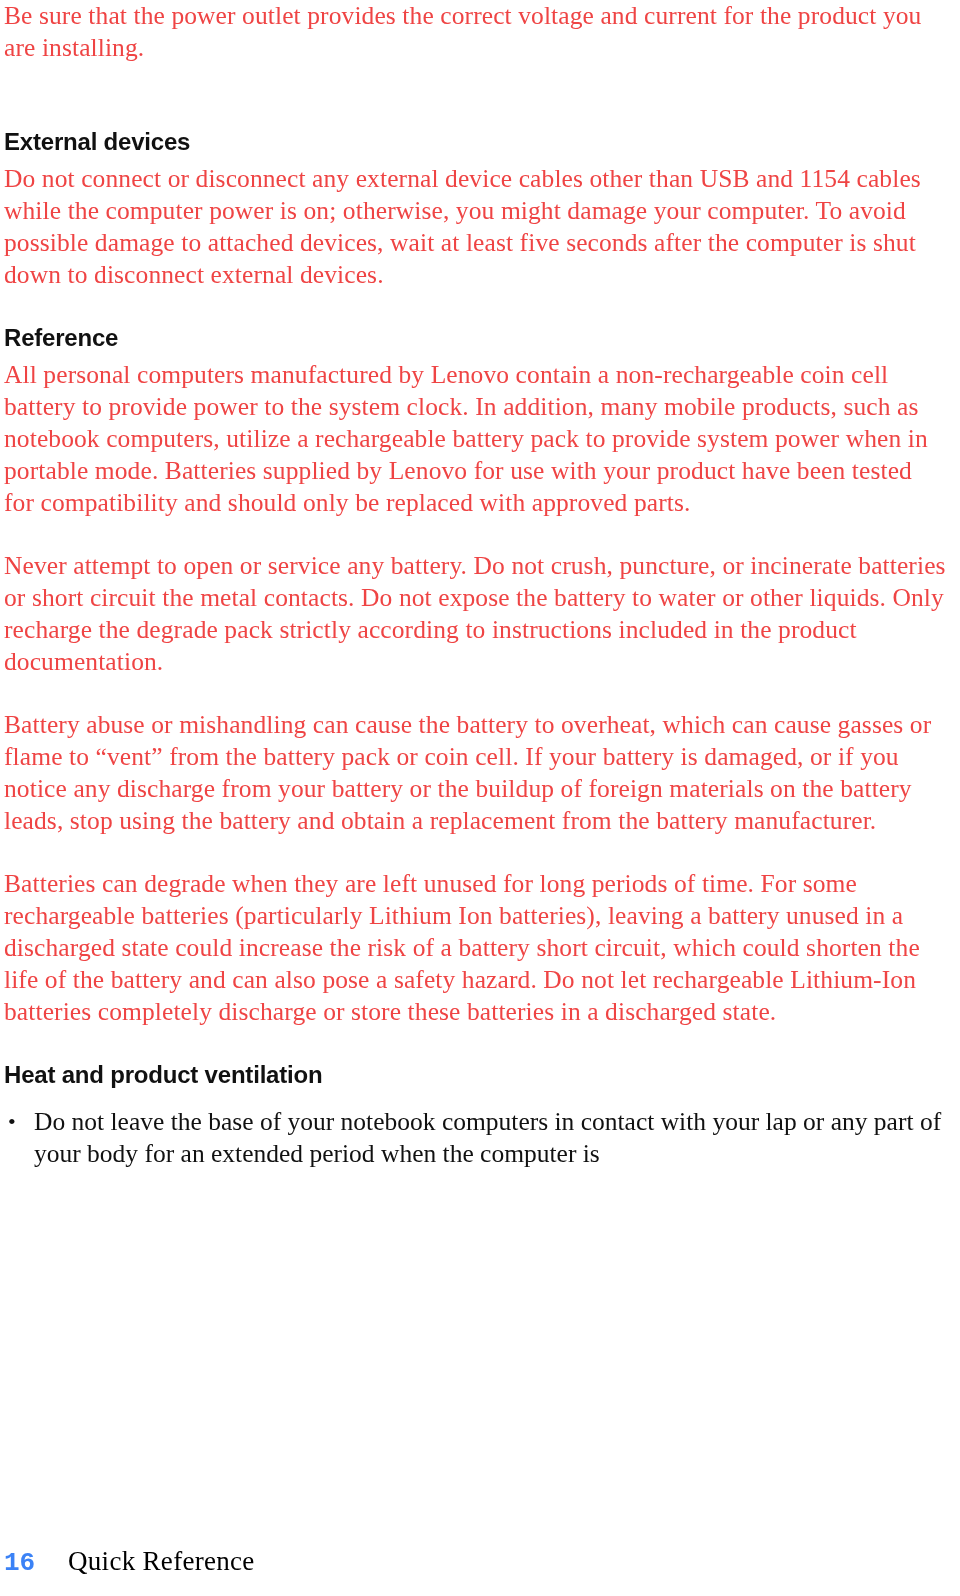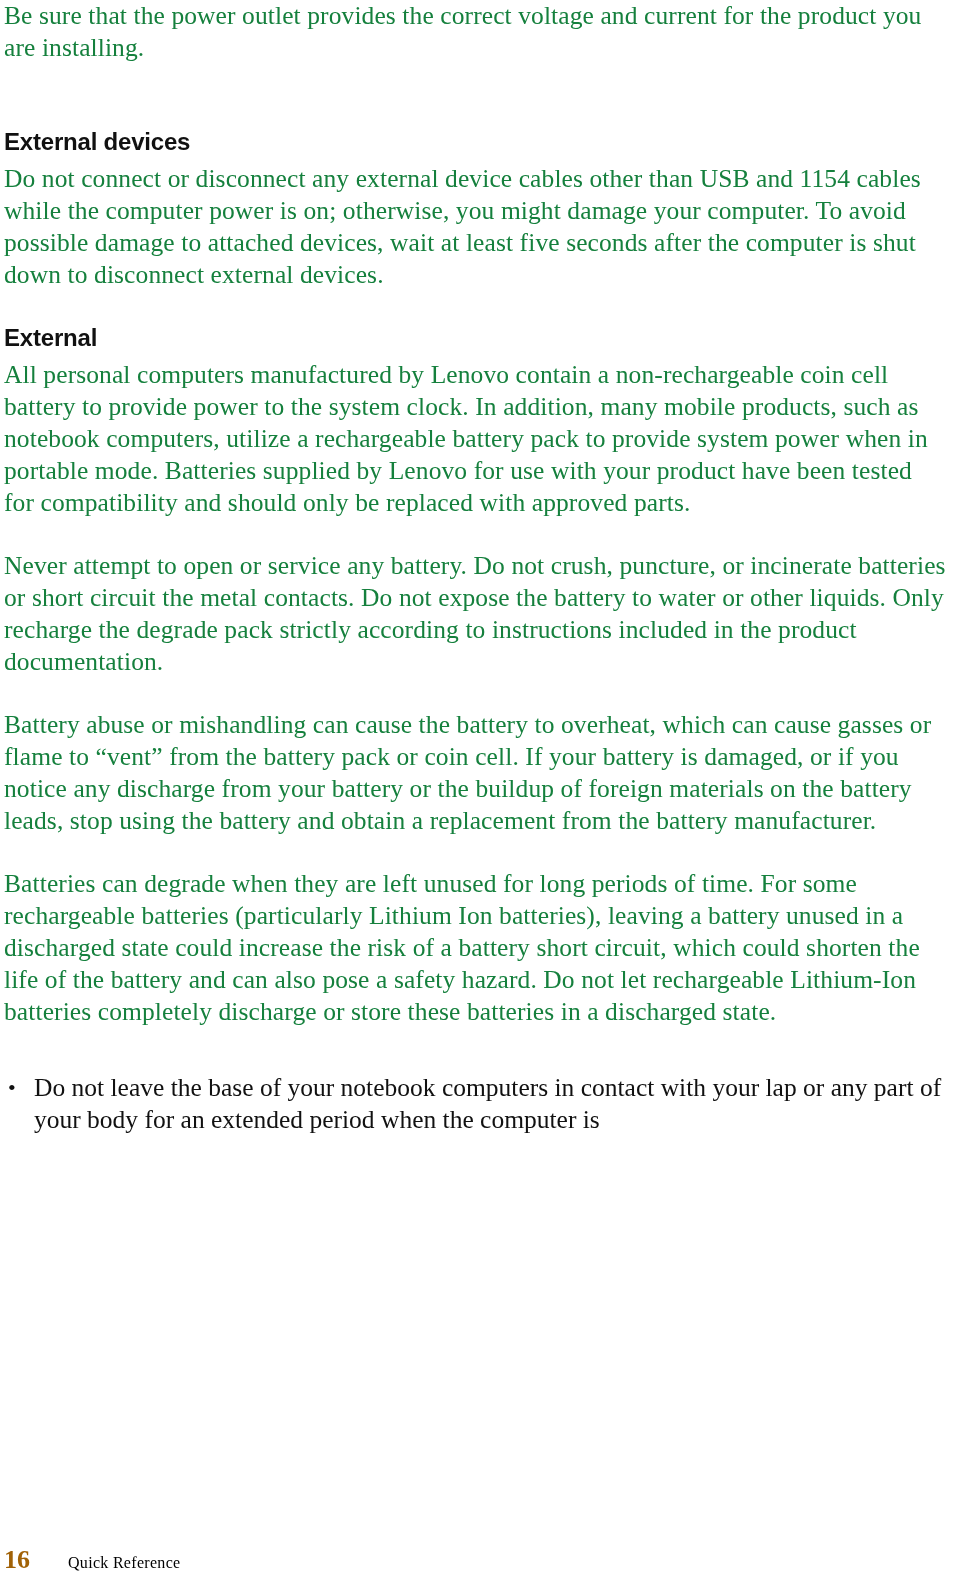--- a/index.html
+++ b/index.html
@@ -26,21 +26,21 @@
     position: absolute;
     left: 4px;
     top: 0px;
     width: 944px;
   }
   p.body-para {
     font-family: "Liberation Serif", "DejaVu Serif", serif;
     font-size: 25.5px;
     line-height: 32px;
     margin: 0;
-    color: #15803d;
+    color: #ef4444;
     text-align: left;
     letter-spacing: 0.1px;
   }
   h2.section-heading {
     font-family: "Liberation Sans", "DejaVu Sans", sans-serif;
     font-weight: bold;
     font-size: 24px;
     line-height: 34px;
     margin: 0;
     color: #111111;
@@ -73,57 +73,58 @@
   }
   .footer {
     position: absolute;
     left: 4px;
     bottom: 18px;
     width: 940px;
     display: flex;
     align-items: baseline;
   }
   .footer .page-number {
-    font-family: Liberation Serif, serif;
+    font-family: Liberation Mono, monospace;
     font-weight: bold;
     font-size: 26px;
     line-height: 30px;
-    color: #a16207;
+    color: #3b82f6;
     width: 64px;
   }
   .footer .doc-title {
     font-family: "Liberation Serif", "DejaVu Serif", serif;
-    font-size: 16px;
+    font-size: 27px;
     line-height: 30px;
     color: #000000;
     letter-spacing: 0.3px;
   }
 </style>
 </head>
 <body>
 
 <div class="page">
   <div class="content">
       <p class="body-para">Be sure that the power outlet provides the correct voltage and current for the product you are installing.</p>
       <div class="gap-para"></div>
       <div class="gap-head"></div>
       <h2 class="section-heading">External devices</h2>
       <div class="gap-after-head"></div>
       <p class="body-para">Do not connect or disconnect any external device cables other than USB and 1154 cables while the computer power is on; otherwise, you might damage your computer. To avoid possible damage to attached devices, wait at least five seconds after the computer is shut down to disconnect external devices.</p>
       <div class="gap-head"></div>
-      <h2 class="section-heading">External</h2>
+      <h2 class="section-heading">Reference</h2>
       <div class="gap-after-head"></div>
       <p class="body-para">All personal computers manufactured by Lenovo contain a non-rechargeable coin cell battery to provide power to the system clock. In addition, many mobile products, such as notebook computers, utilize a rechargeable battery pack to provide system power when in portable mode. Batteries supplied by Lenovo for use with your product have been tested for compatibility and should only be replaced with approved parts.</p>
       <div class="gap-para"></div>
       <p class="body-para">Never attempt to open or service any battery. Do not crush, puncture, or incinerate batteries or short circuit the metal contacts. Do not expose the battery to water or other liquids. Only recharge the degrade pack strictly according to instructions included in the product documentation.</p>
       <div class="gap-para"></div>
       <p class="body-para">Battery abuse or mishandling can cause the battery to overheat, which can cause gasses or flame to “vent” from the battery pack or coin cell. If your battery is damaged, or if you notice any discharge from your battery or the buildup of foreign materials on the battery leads, stop using the battery and obtain a replacement from the battery manufacturer.</p>
       <div class="gap-para"></div>
       <p class="body-para">Batteries can degrade when they are left unused for long periods of time. For some rechargeable batteries (particularly Lithium Ion batteries), leaving a battery unused in a discharged state could increase the risk of a battery short circuit, which could shorten the life of the battery and can also pose a safety hazard. Do not let rechargeable Lithium-Ion batteries completely discharge or store these batteries in a discharged state.</p>
       <div class="gap-head"></div>
+      <h2 class="section-heading">Heat and product ventilation</h2>
       <div class="gap-after-head"></div>
       <div class="gap-list"></div>
       <ul class="bullet-list">
         <li><span class="bullet-glyph">•</span><span>Do not leave the base of your notebook computers in contact with your lap or any part of your body for an extended period when the computer is</span></li>
       </ul>
     </div>
 
   <div class="footer">
     <div class="page-number">16</div>
     <div class="doc-title">Quick Reference</div>

